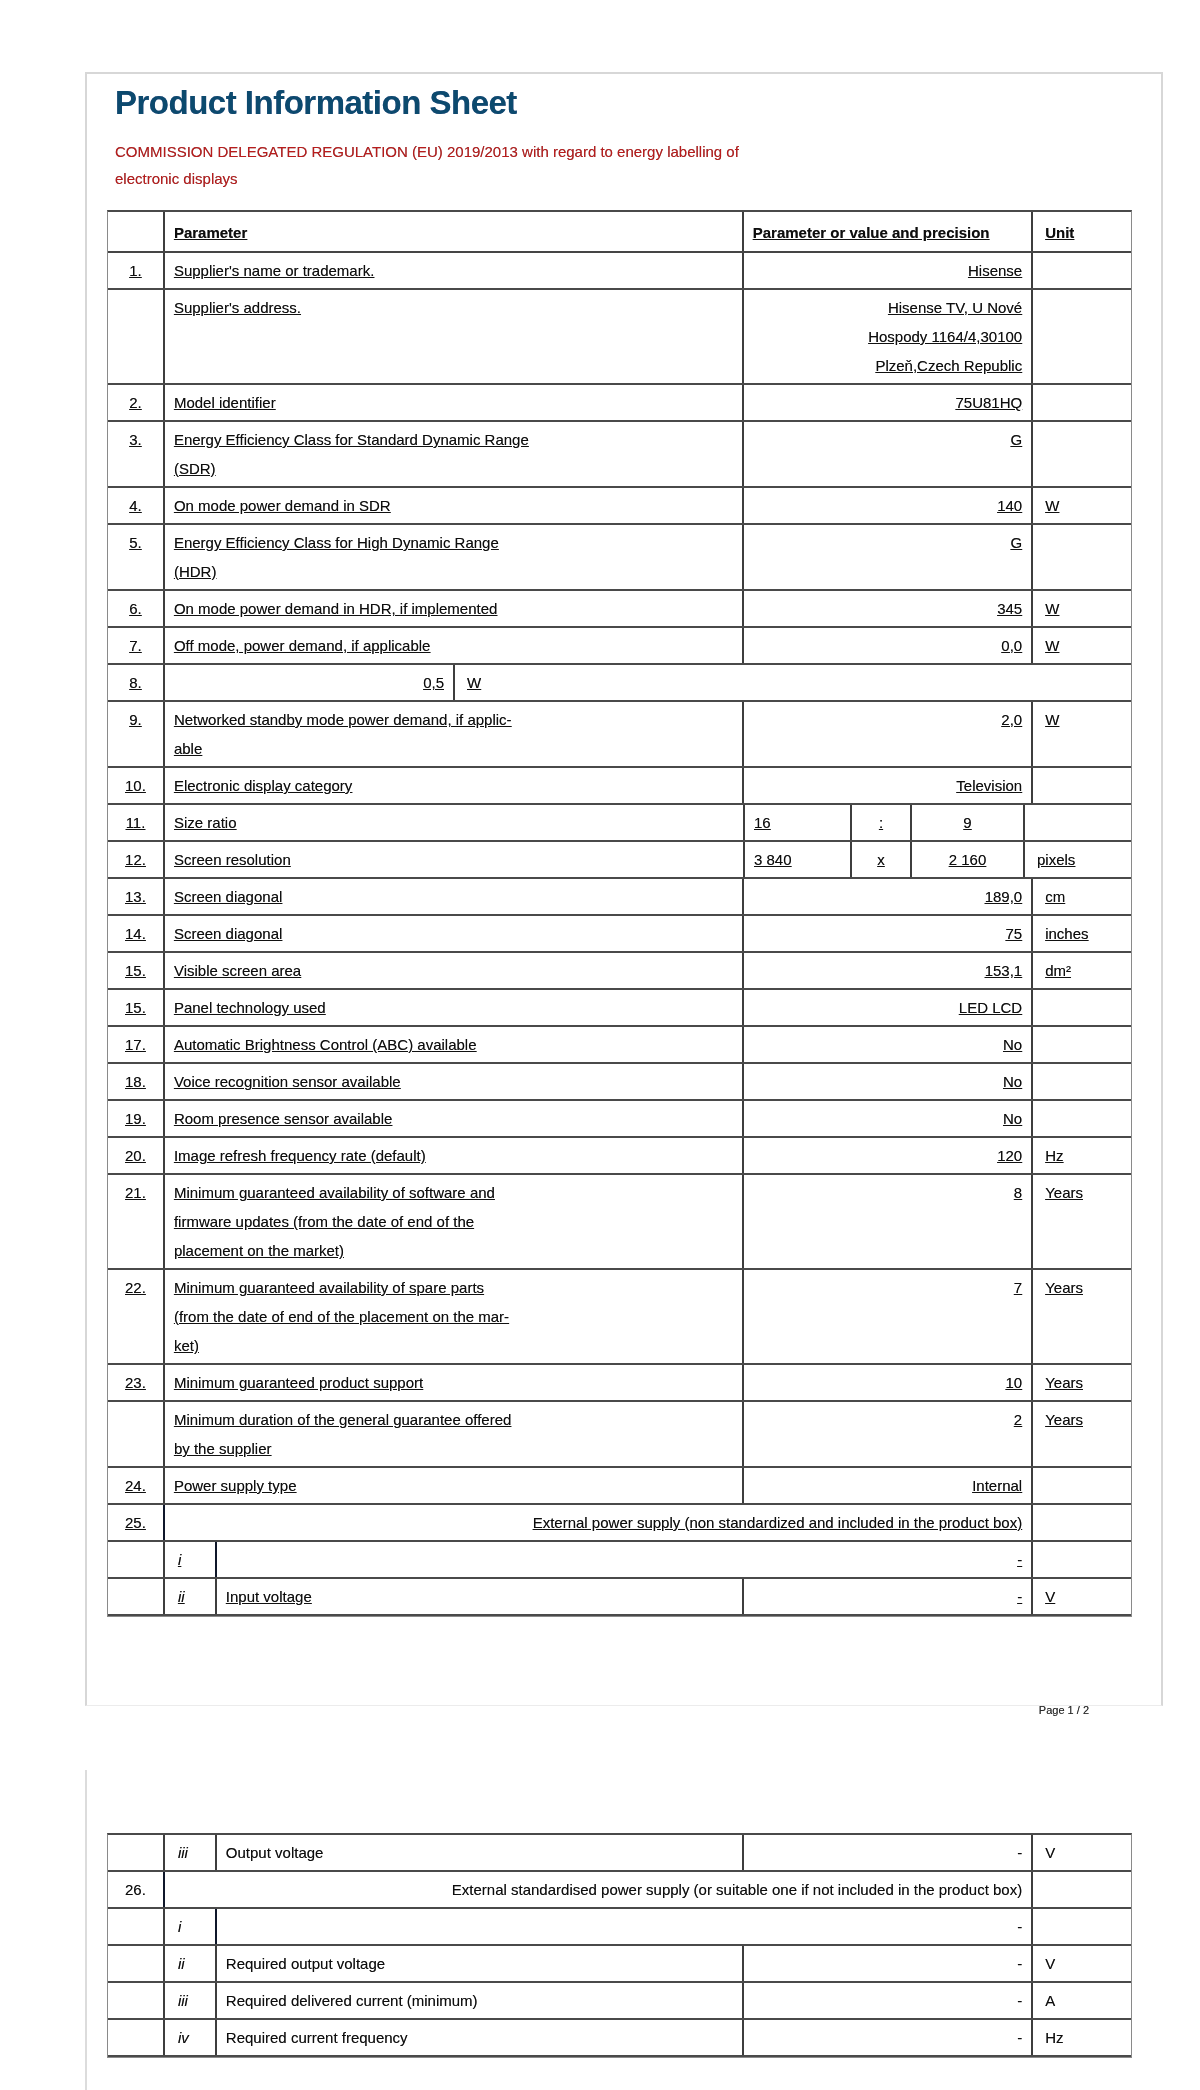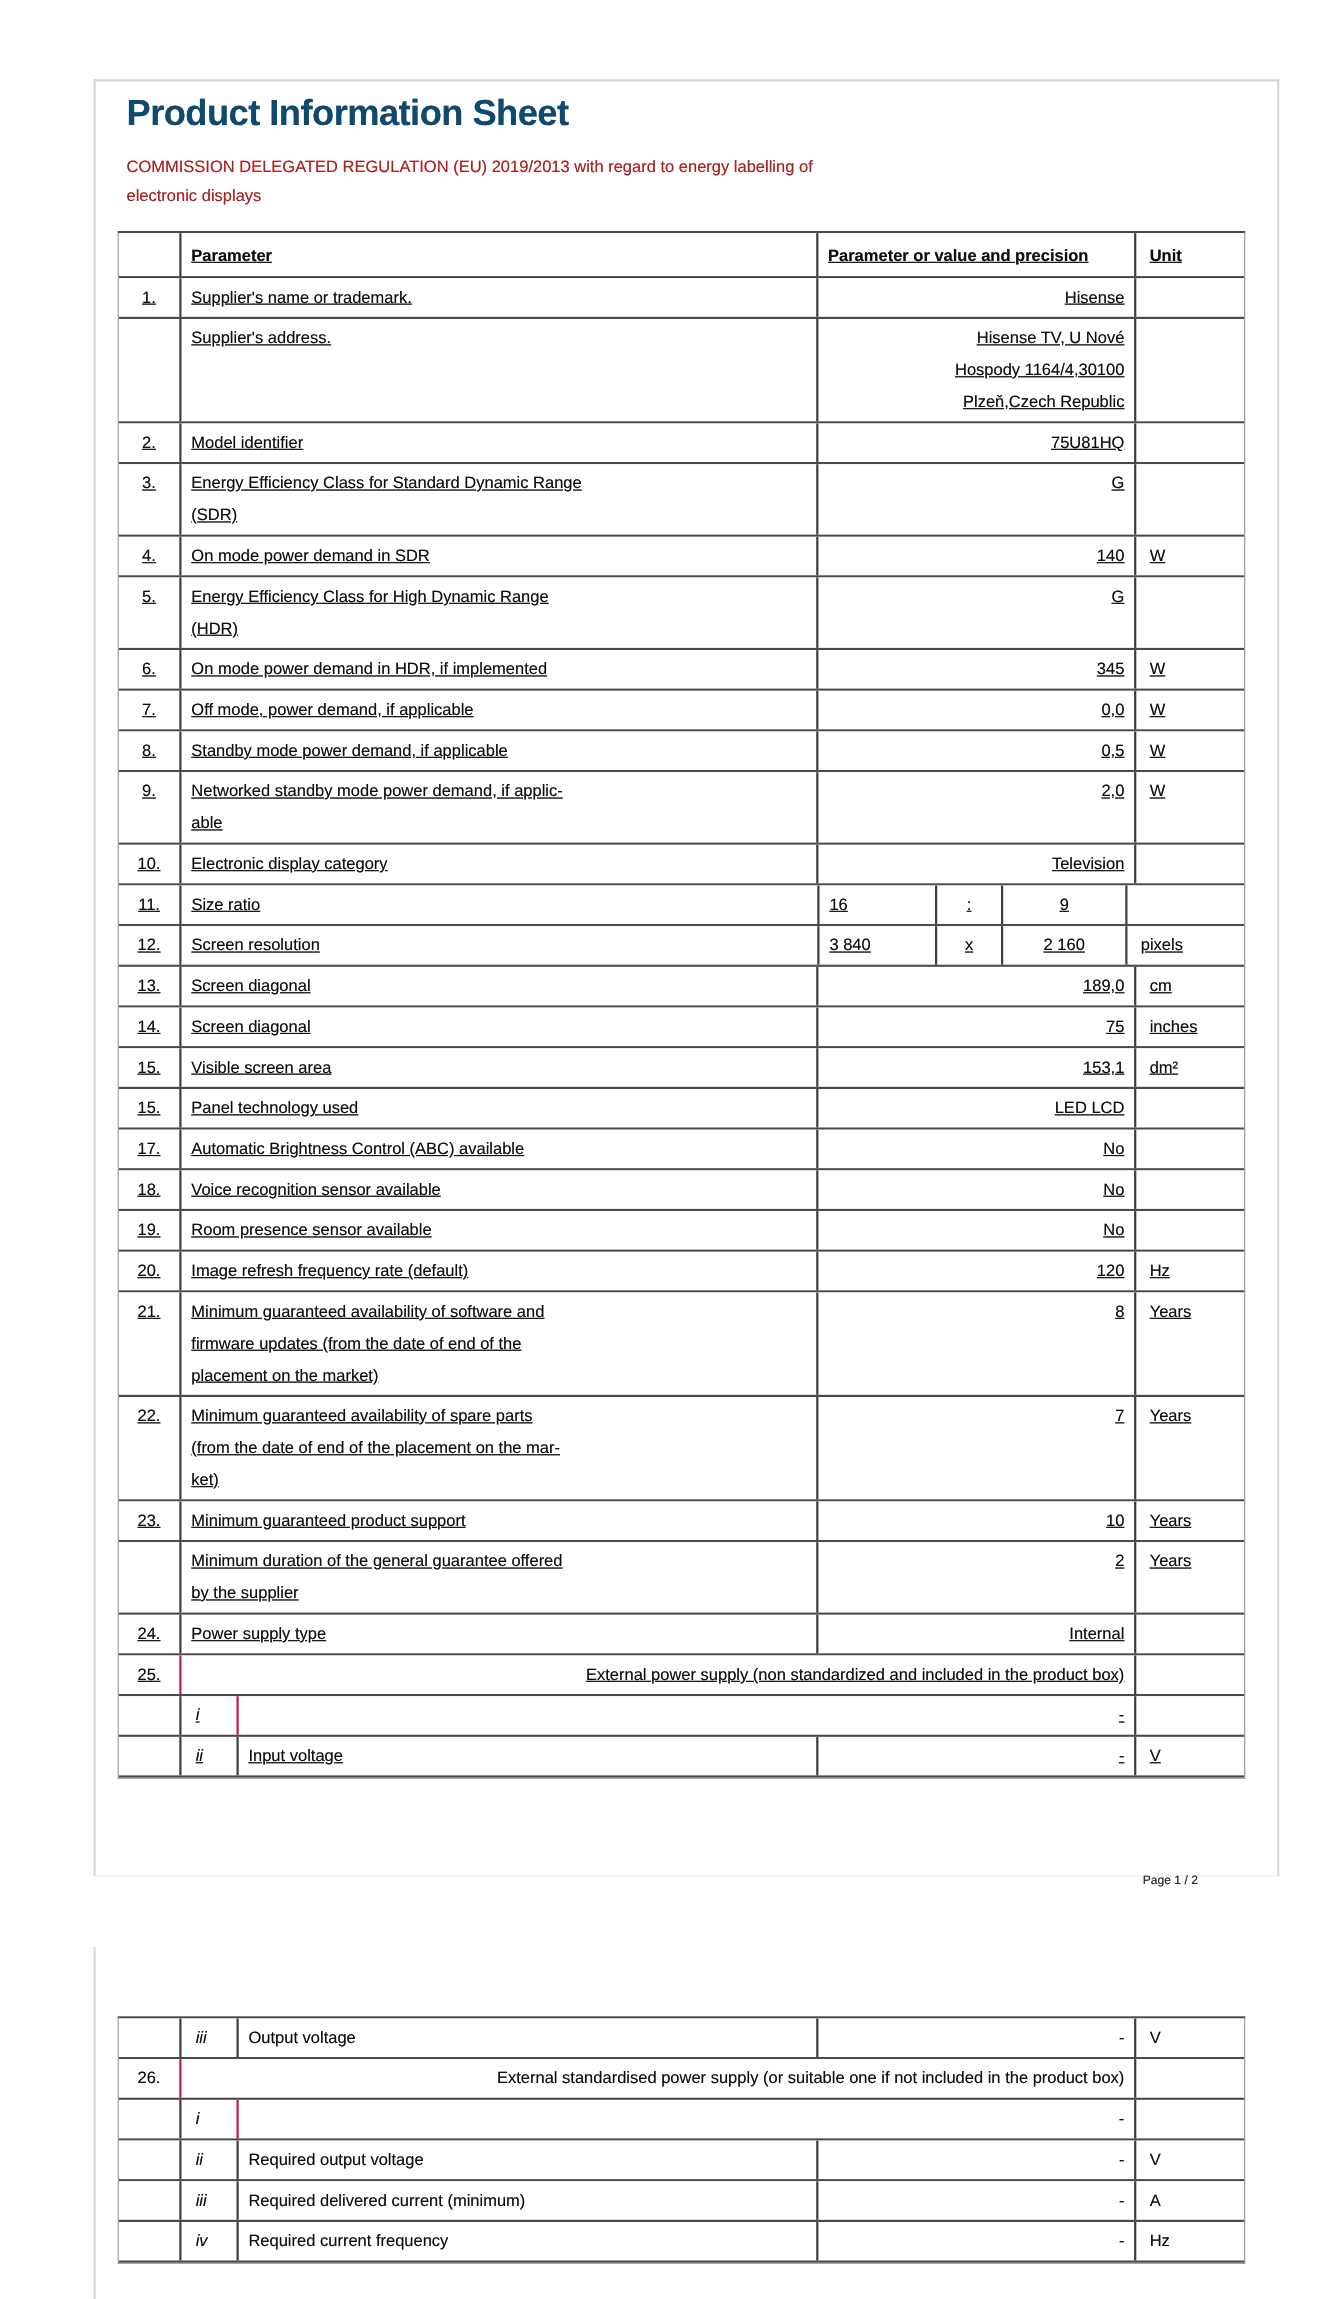--- a/index.html
+++ b/index.html
@@ -40,21 +40,21 @@
     font-size:15px;line-height:29px;color:#0e0e0e;
     text-shadow:0 0 0.5px rgba(0,0,0,0.5);
     overflow:hidden;
   }
   .c.num{width:55px;text-align:center;padding-left:4px;padding-right:4px;}
   .c.param{width:580px;border-left:2px solid #3d3d3d;}
   .c.value{width:290px;border-left:2px solid #3d3d3d;}
   .c.unit{width:100px;border-left:2px solid #3d3d3d;padding-left:12px;}
   .c.subnum{width:52px;border-left:2px solid #3d3d3d;font-style:italic;padding-left:13px;}
   .c.param.aftersub{width:528px;}
-  .c.spanpv{width:870px;border-left:2px solid #be185d;}
+  .c.spanpv{width:870px;border-left:2px solid #0f172a;}
   .c.spanpv.aftersub{width:818px;}
   .c.sv1{width:107px;border-left:2px solid #3d3d3d;text-align:left;}
   .c.sv2{width:60px;border-left:2px solid #3d3d3d;text-align:center;}
   .c.sv3{width:113px;border-left:2px solid #3d3d3d;text-align:center;}
   .c.right{text-align:right;}
   .c.left{text-align:right;}
   .hrow{border-bottom:2px solid #454545;}
   .hrow .c{font-weight:bold;padding-top:6px;padding-bottom:4px;}
   .footer{
     position:absolute;right:72px;top:1630px;
@@ -120,21 +120,20 @@
           <div class="c unit">W</div>
         </div>
         <div class="trow">
           <div class="c num">7.</div>
           <div class="c param">Off mode, power demand, if applicable</div>
           <div class="c value right">0,0</div>
           <div class="c unit">W</div>
         </div>
         <div class="trow">
           <div class="c num">8.</div>
-          <div class="c param">Standby mode power demand, if applicable</div>
           <div class="c value right">0,5</div>
           <div class="c unit">W</div>
         </div>
         <div class="trow">
           <div class="c num">9.</div>
           <div class="c param">Networked standby mode power demand, if applic-<br>able</div>
           <div class="c value right">2,0</div>
           <div class="c unit">W</div>
         </div>
         <div class="trow">

